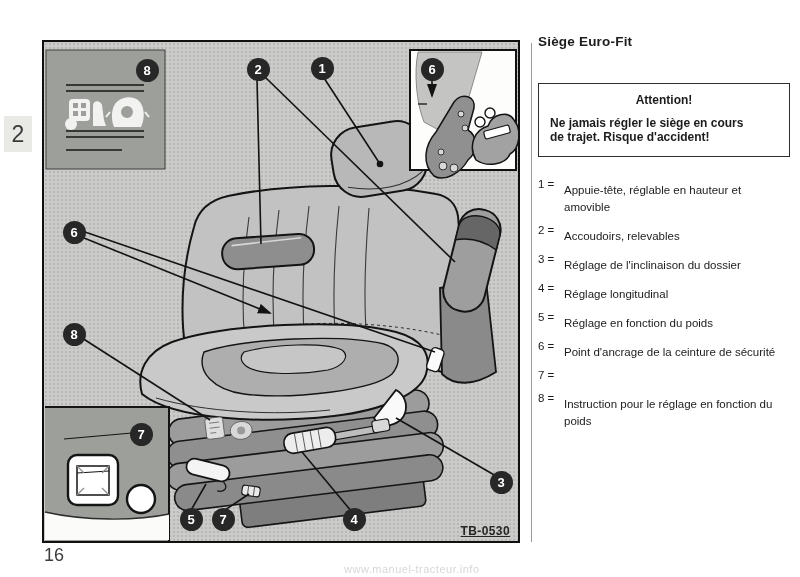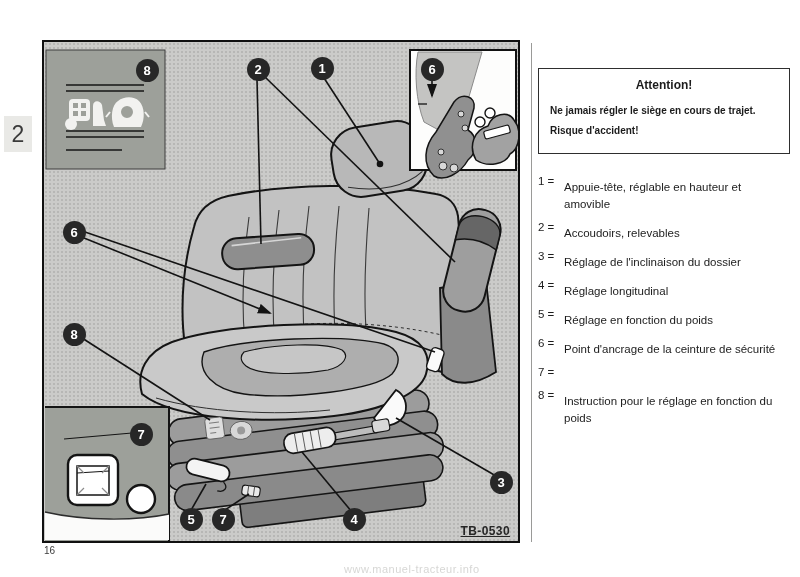--- a/index.html
+++ b/index.html
@@ -27,27 +27,27 @@
   .drawing-code{position:absolute;right:8px;bottom:3px;font-size:12px;
       font-weight:600;letter-spacing:.4px;color:#262626;z-index:5;text-decoration:underline;}
 
   
   .vrule{position:absolute;left:531px;top:43px;width:1px;height:499px;background:#9a9a98;}
   .sidebar{position:absolute;left:538px;top:34px;width:240px;}
   .sb-title{font-size:13.5px;font-weight:bold;letter-spacing:.2px;}
   .warnbox{margin-top:34px;border:1.2px solid #2e2e2e;width:228px;
       padding:9px 11px 12px 11px;}
   .warn-title{font-size:12px;font-weight:bold;text-align:center;}
-  .warn-body{font-size:10px;font-weight:bold;line-height:20px;margin-top:9px;width:206px;}
+  .warn-body{font-size:12px;font-weight:bold;line-height:14px;margin-top:9px;width:206px;}
   .legend{margin-top:19px;}
   .leg-row{display:flex;margin-bottom:6px;font-size:11.5px;line-height:17px;}
   .leg-key{width:26px;flex:none;}
   .leg-text{width:212px;margin-top:6px;}
 
-  .page-number{position:absolute;left:44px;top:545px;font-size:10px;color:#3c3c3c;}
+  .page-number{position:absolute;left:44px;top:545px;font-size:18px;color:#3c3c3c;}
   .watermark{position:absolute;left:344px;top:563px;font-size:11px;
       color:#d7d7d5;letter-spacing:.5px;}
 </style>
 </head>
 <body>
 
 <div class="chapter-tab">2</div>
 
 <div class="frame">
 
@@ -211,20 +211,21 @@
   <div class="co" style="left:167.5px;top:465.5px">7</div>
   <div class="co" style="left:298.5px;top:465.5px">4</div>
   <div class="co" style="left:445.5px;top:428.5px">3</div>
 
   <div class="drawing-code">TB-0530</div>
 </div>
 
 <div class="vrule"></div>
 
 <div class="sidebar">
+  <div class="sb-title">Siège Euro-Fit</div>
 
   <div class="warnbox">
     <div class="warn-title">Attention!</div>
     <div class="warn-body">Ne jamais régler le siège en cours de trajet. Risque d'accident!</div>
   </div>
 
   <div class="legend">
     <div class="leg-row">
       <span class="leg-key">1 =</span>
       <span class="leg-text">Appuie-tête, réglable en hauteur et amovible</span>

